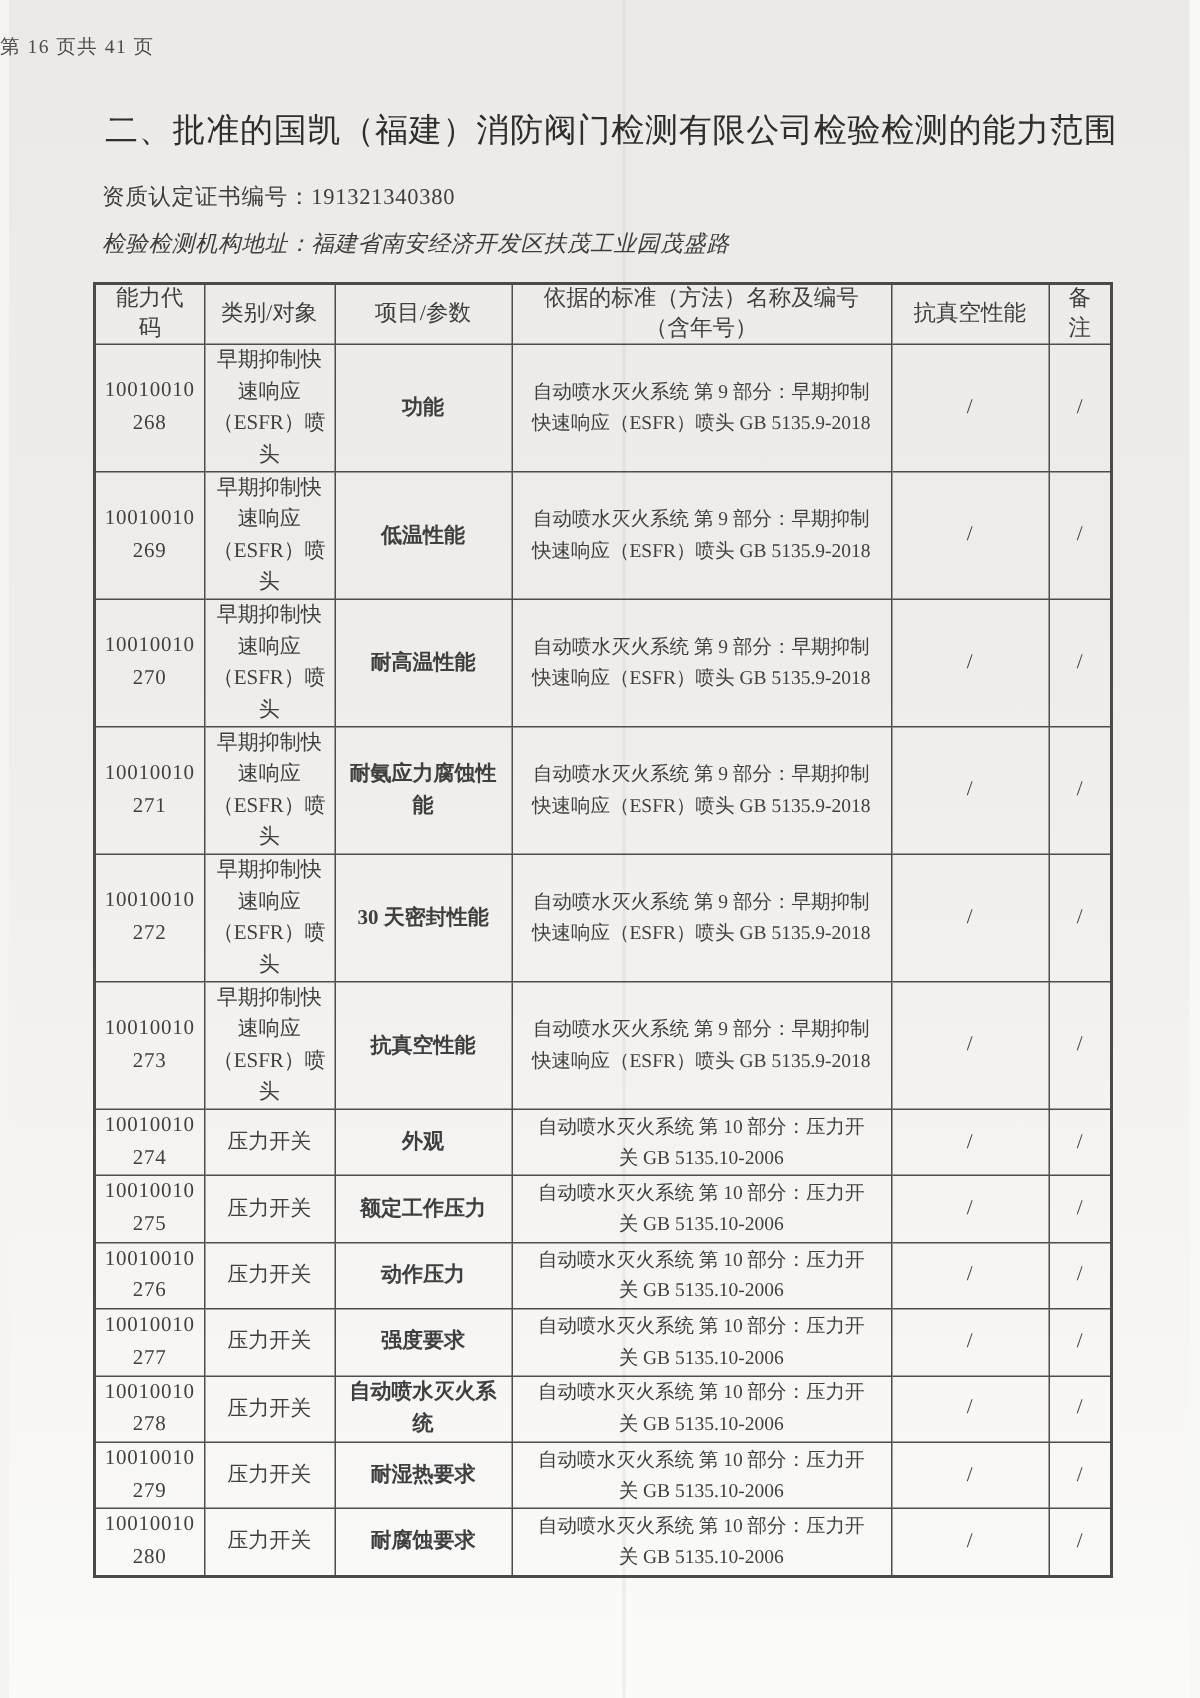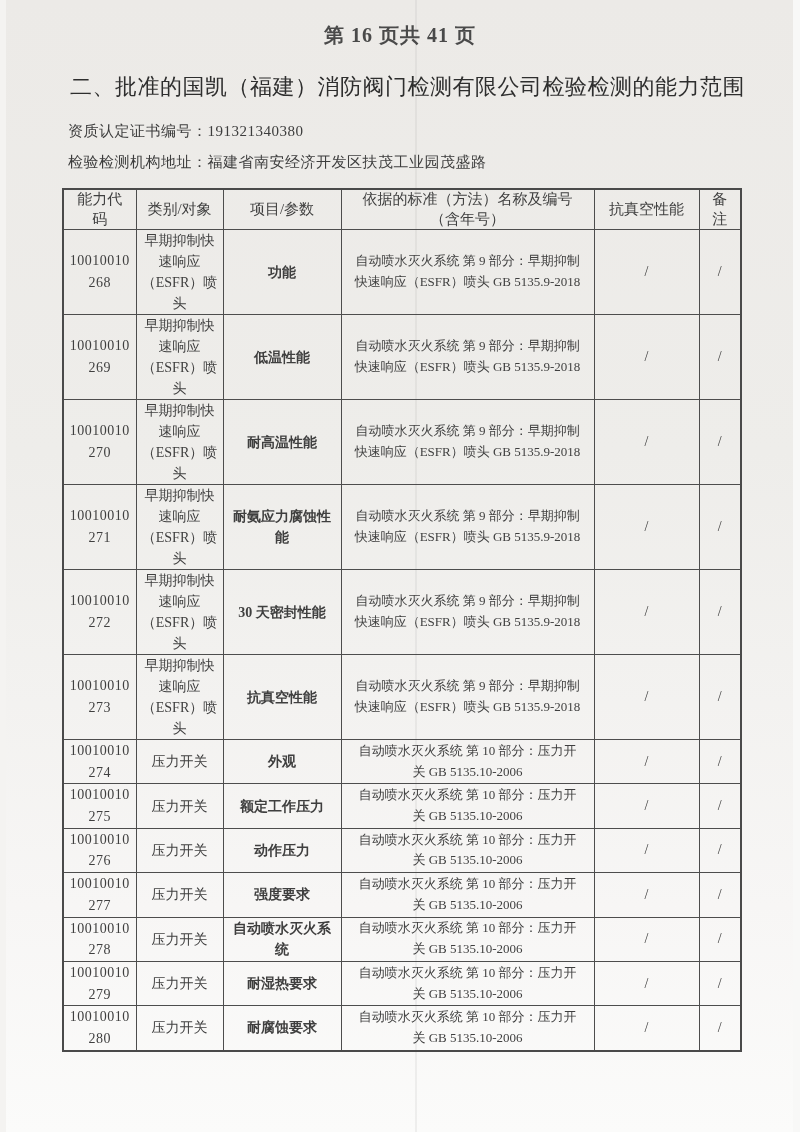--- a/index.html
+++ b/index.html
@@ -16,32 +16,32 @@
   
   .fold-line{position:absolute;left:415px;top:0;width:2px;height:100%;
     background:rgba(150,150,150,0.12);pointer-events:none;}
   .edge-right{position:absolute;right:0;top:0;width:7px;height:100%;
     background:#f8f8f7;pointer-events:none;}
   .edge-left{position:absolute;left:0;top:0;width:6px;height:100%;
     background:#f4f3f1;pointer-events:none;}
 
   .page-number{
     position:absolute;top:22px;left:0;width:100%;
-    text-align:center;font-size:20px;color:#4a4a4a;letter-spacing:1px;font-weight:bold;
+    text-align:left;font-size:13px;color:#4a4a4a;letter-spacing:1px;
   }
   .doc-title{
     position:absolute;top:72px;left:70px;width:680px;
     font-size:22px;font-weight:normal;color:#2e2e2e;letter-spacing:0.5px;
     white-space:nowrap;
   }
   .info-line{
     position:absolute;left:68px;font-size:15px;color:#3d3d3d;letter-spacing:0.5px;
   }
   .info-cert{top:122px;}
-  .info-addr{top:153px;}
+  .info-addr{top:153px;font-style:italic;}
 
   table.cap-table{
     position:absolute;left:62px;top:188px;width:678px;
     border-collapse:collapse;table-layout:fixed;
     background:transparent;
   }
   table.cap-table{border:2px solid #4a4a4a;}
   .cap-table th,.cap-table td{
     border:1px solid #4d4d4d;
     text-align:center;vertical-align:middle;

